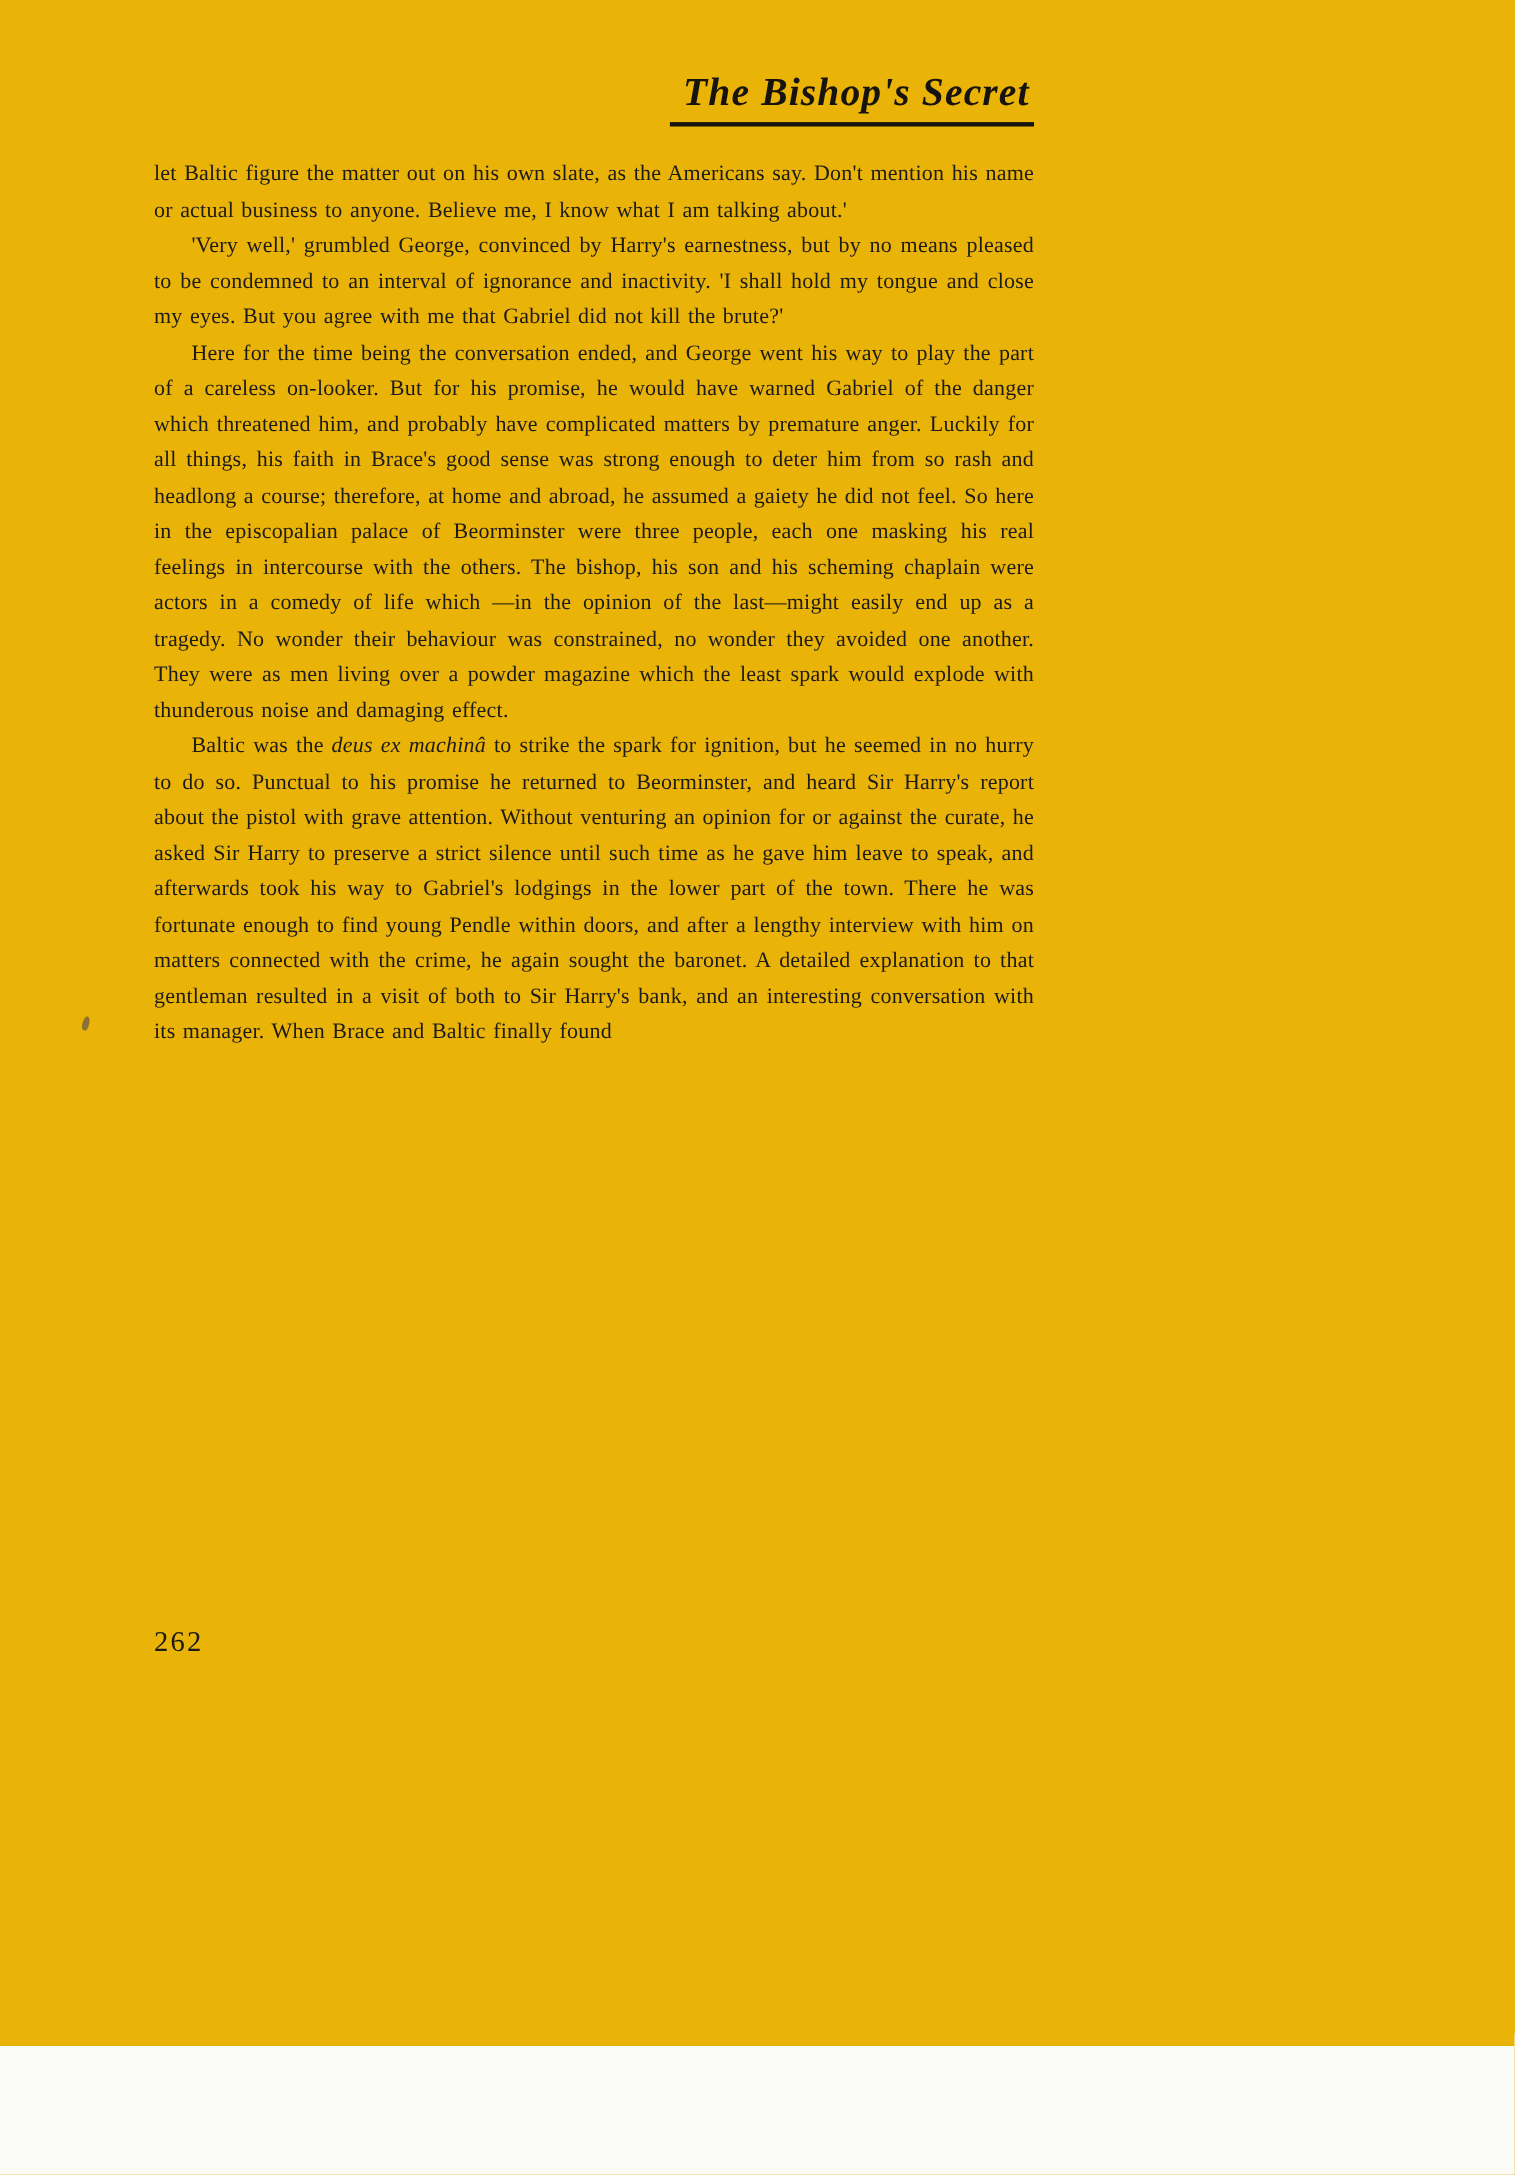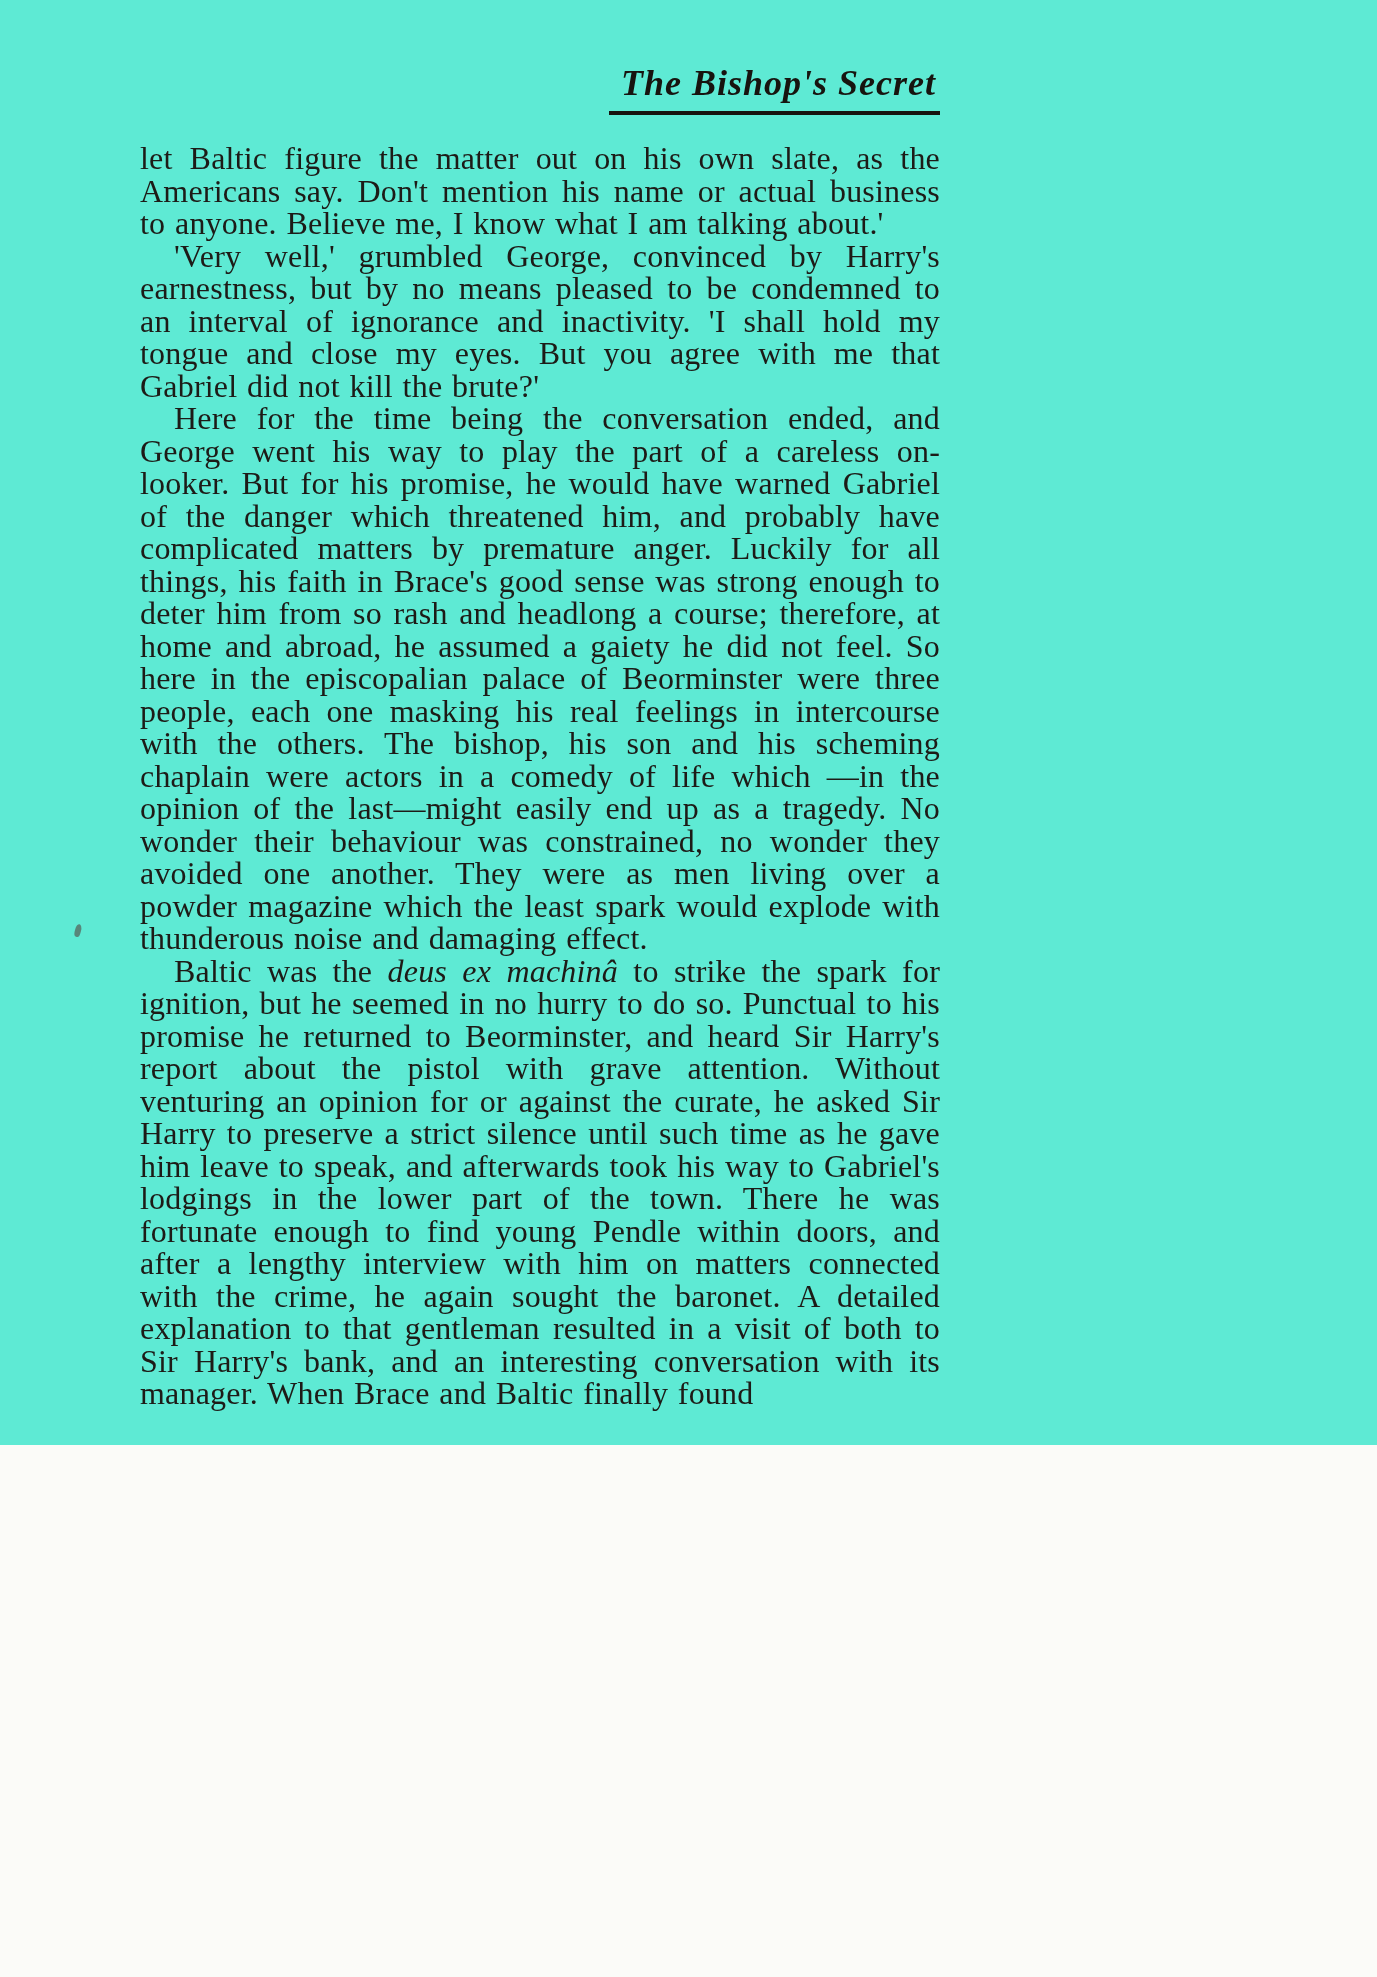--- a/index.html
+++ b/index.html
@@ -5,22 +5,22 @@
   * { margin: 0; padding: 0; box-sizing: border-box; }
   html, body {
     width: 1377px;
     background: #fbfbf8;
     font-family: "Liberation Serif", serif;
     color: #1d1b17;
   }
   .page {
     position: relative;
     width: 1377px;
-    height: 1445px;
-    background: #5eead4;
+    height: 1860px;
+    background: #eab308;
     overflow: hidden;
   }
   .running-head-wrap {
     position: absolute;
     top: 62px;
     left: 140px;
     width: 800px;
     text-align: right;
   }
   .running-head {
@@ -31,21 +31,21 @@
     letter-spacing: 1px;
     color: #17140f;
     padding: 0 4px 7px 12px;
     border-bottom: 4px solid #17140f;
   }
   .text-block {
     position: absolute;
     top: 142px;
     left: 140px;
     width: 800px;
-    font-size: 32px;
+    font-size: 20px;
     line-height: 32.5px;
     text-align: justify;
     letter-spacing: 0.2px;
     word-spacing: 1.5px;
   }
   .para { text-indent: 34px; }
   .para.no-indent { text-indent: 0; }
   .para em { font-style: italic; margin-top: 44px; }
   .folio {
     position: absolute;

